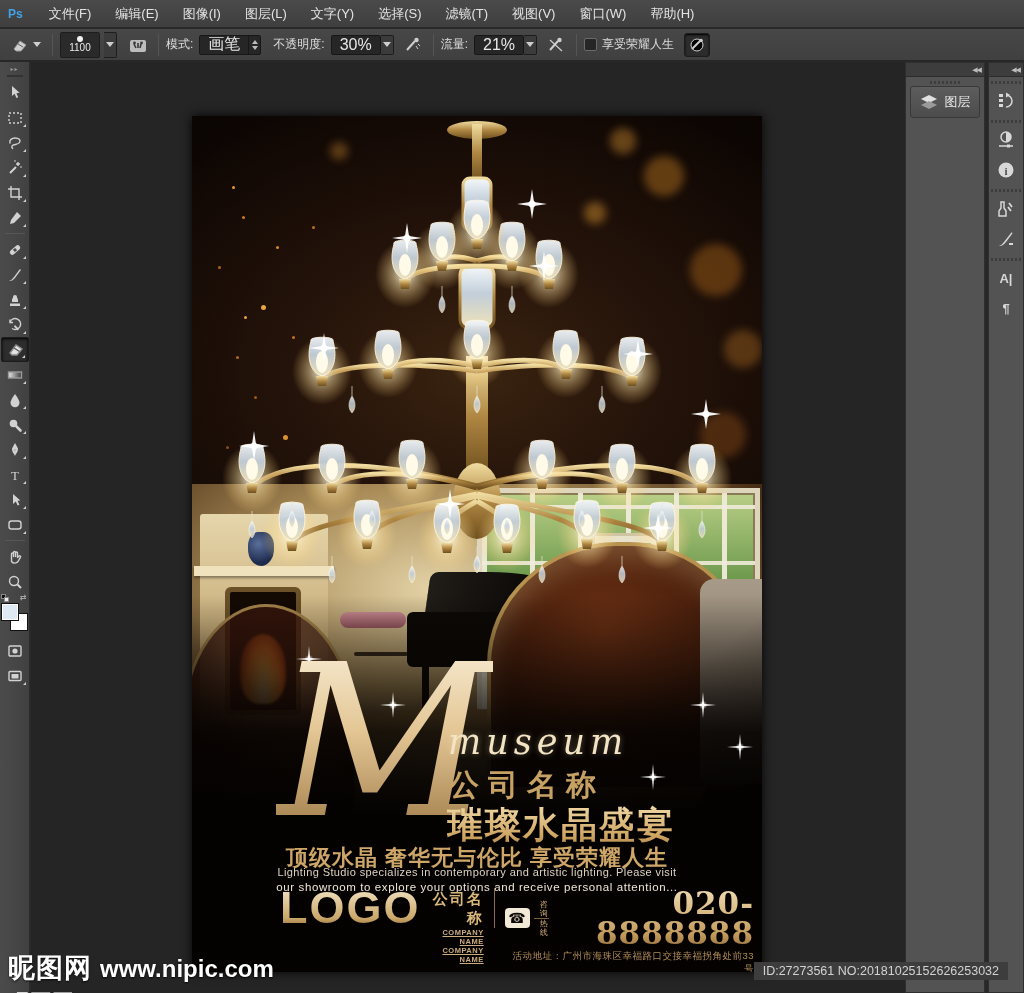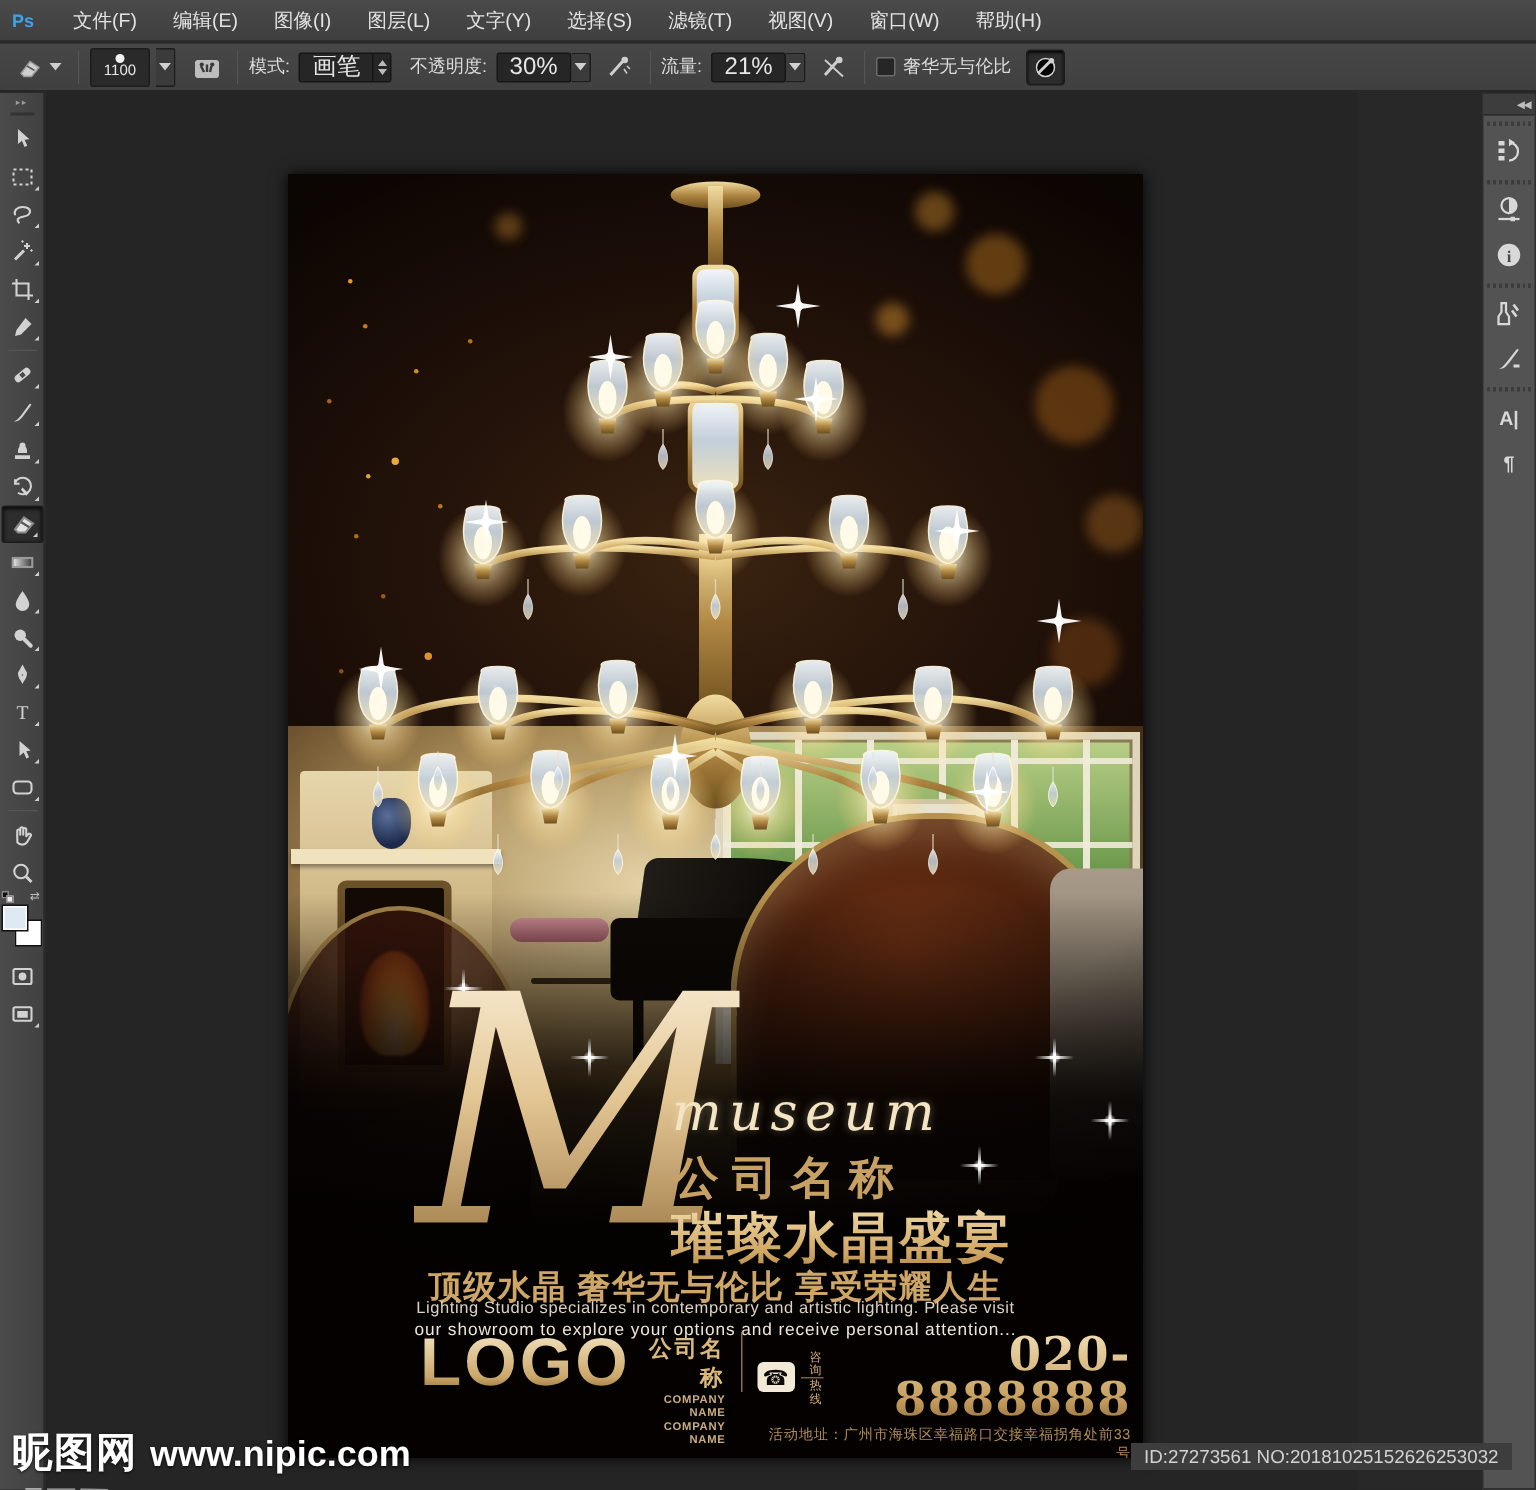--- a/index.html
+++ b/index.html
@@ -142,21 +142,21 @@
     -webkit-background-clip:text; background-clip:text; -webkit-text-fill-color:transparent; }
   .subhead { left:0; top:727px; width:100%; text-align:center; font-size:22px; letter-spacing:1px; color:#cda668; font-weight:bold; }
   .eng1 { left:0; top:750px; width:100%; text-align:center; font-size:11px; color:#ddd3c2; letter-spacing:.4px; }
   .eng2 { left:0; top:765px; width:100%; text-align:center; font-size:11.5px; color:#eee6d6; letter-spacing:.6px; }
   .logo-row { left:88px; top:772px; right:8px; display:flex; align-items:flex-start;text-align:right; }
   .logo-big { font-size:45px; font-weight:bold; letter-spacing:2px; line-height:40px;
     background:linear-gradient(180deg,#f2e2c0,#cba76a 75%,#96703b);
     -webkit-background-clip:text; background-clip:text; -webkit-text-fill-color:transparent; }
   .co-stack { margin-left:6px; margin-top:2px; }
   .co-cn { font-size:15px; font-weight:bold; color:#d9b87c; letter-spacing:2px; }
-  .co-en { font-size:7.5px; font-weight:bold; color:#c9ac7e; letter-spacing:.5px; line-height:9px; }
+  .co-en { font-size:7.5px; font-weight:bold; color:#c9ac7e; letter-spacing:.5px; line-height:9px;text-decoration:underline; }
   .v-div { width:1px; height:40px; background:#8a6f45; margin:0 10px; }
   .phone-block { display:flex; flex-direction:column; }
   .phone-line { display:flex; align-items:center; }
   .tel-box { width:30px; height:20px; background:#f2ead6; border-radius:4px; color:#0c0804; font-size:14px;
     display:flex; align-items:center; justify-content:center; }
   .hot-stack { margin:0 5px 0 4px; }
   .hot-lbl { font-size:8px; color:#d3b27a; line-height:9px; letter-spacing:1px; border-bottom:1px solid #7a5f3a; }
   .hot-lbl:last-child { border-bottom:none; }
   .phone-num { font-family:"DejaVu Serif", serif; font-weight:bold; font-size:31px; line-height:30px; letter-spacing:1px;
     background:linear-gradient(180deg,#f0dcb2,#c59e5e 75%,#9a7440);
@@ -263,21 +263,21 @@
     </div>
   <div class="icon-btn" style="margin-left:6px">
     <svg width="18" height="18" viewBox="0 0 18 18">
       <path d="M3 14 L11 5" stroke="#cfcfcf" stroke-width="2"></path>
       <circle cx="12.5" cy="4" r="2.2" fill="#cfcfcf"></circle>
       <path d="M3 4 L15 15" stroke="#cfcfcf" stroke-width="1.2"></path>
     </svg>
   </div>
   <div class="ob-sep"></div>
   <span class="checkbox"></span>
-  <span>奢华无与伦比</span>
+  <span>享受荣耀人生</span>
   <div class="icon-btn pressed" style="margin-left:10px">
     <svg width="18" height="18" viewBox="0 0 18 18">
       <circle cx="9" cy="9" r="6" stroke="#cfcfcf"></circle>
       <path d="M4 13 L12 5" stroke="#cfcfcf" stroke-width="2"></path>
       <circle cx="13" cy="4.5" r="1.8" fill="#cfcfcf"></circle>
     </svg>
   </div>
 </div>
 
 <div class="toolbar">
@@ -626,20 +626,33 @@
           </span>
           <span class="phone-num">020-8888888</span>
         </span>
         <span class="addr">活动地址：广州市海珠区幸福路口交接幸福拐角处前33号</span>
       </span>
     </div>
   </div>
 </div>
 
 <div class="dock">
+  <div class="dock-col1">
+    <div class="dock-top">
+        <span>◀◀</span>
+      </div>
+    <div class="grip"></div>
+    <div class="layers-btn">
+      <svg width="18" height="16" viewBox="0 0 18 16">
+        <polygon points="9,1 17,5 9,9 1,5" fill="#e0e0e0"></polygon>
+        <polygon points="9,7 17,11 9,15 1,11" fill="#9a9a9a"></polygon>
+      </svg>
+      <span>图层</span>
+    </div>
+  </div>
 
   <div class="dock-col2">
     <div class="dock-top">
         <span>◀◀</span>
       </div>
     <div class="grip"></div>
     <div class="strip-btn">
       <svg width="20" height="20" viewBox="0 0 20 20">
         <rect x="3" y="3" width="4" height="3" fill="#d8d8d8" stroke="none"></rect>
           <rect x="3" y="8" width="4" height="3" fill="#d8d8d8" stroke="none"></rect>

